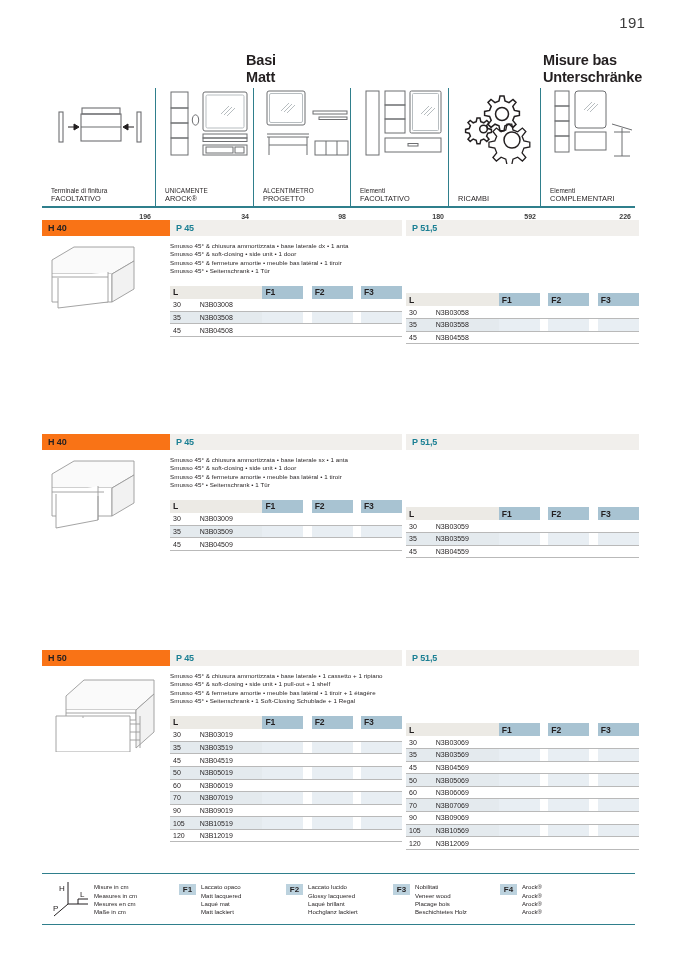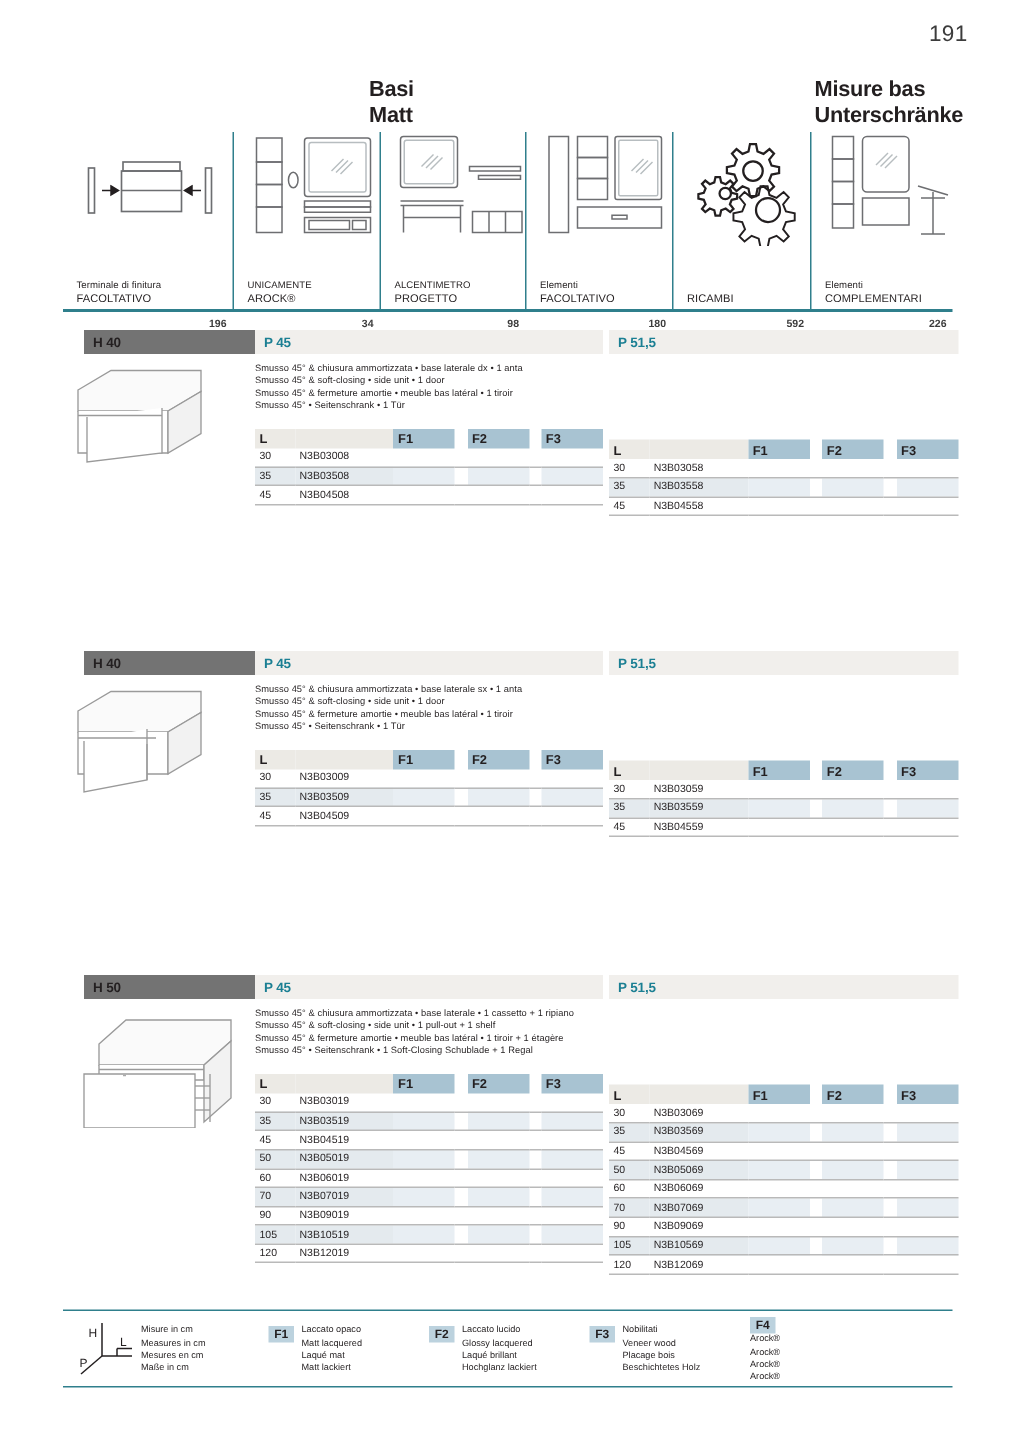--- a/index.html
+++ b/index.html
@@ -103,21 +103,21 @@
   .col-p515  { width: 233px; flex: none; }
 
   .bar {
     height: 16px;
     display: flex;
     align-items: center;
     padding-left: 6px;
     font-size: 9px;
     font-weight: bold;
   }
-  .bar-h   { background: #737373; color: #231f20; letter-spacing: -.1px; margin-left: 14px; }
+  .bar-h   { background: #f97316; color: #231f20; letter-spacing: -.1px; }
   .bar-p   { background: #f1efec; color: #1b7f93; letter-spacing: -.1px; }
   .bar-gap { width: 4px; flex: none; }
 
   .desc {
     margin-top: 6px;
     font-size: 6.2px;
     line-height: 8.4px;
     color: #231f20;
     letter-spacing: .05px;
     white-space: nowrap;
@@ -186,21 +186,21 @@
     font-size: 6.1px;
     line-height: 8.3px;
     color: #231f20;
     white-space: nowrap;
   }
   .leg-block { display: flex; }
   .lb1 { width: 85px; }
   .lb2 { width: 107px; }
   .lb3 { width: 107px; }
   .lb4 { width: 107px; }
-  .lb5 { width: 100px; flex-direction: column; }
+  .lb5 { width: 100px; }
 </style>
 </head>
 <body>
 
 <div class="page-number">191</div>
 
 <div class="titles">
   <div class="title-block it">
     <div class="title-line">Basi</div>
     <div class="title-line">Matt</div>

